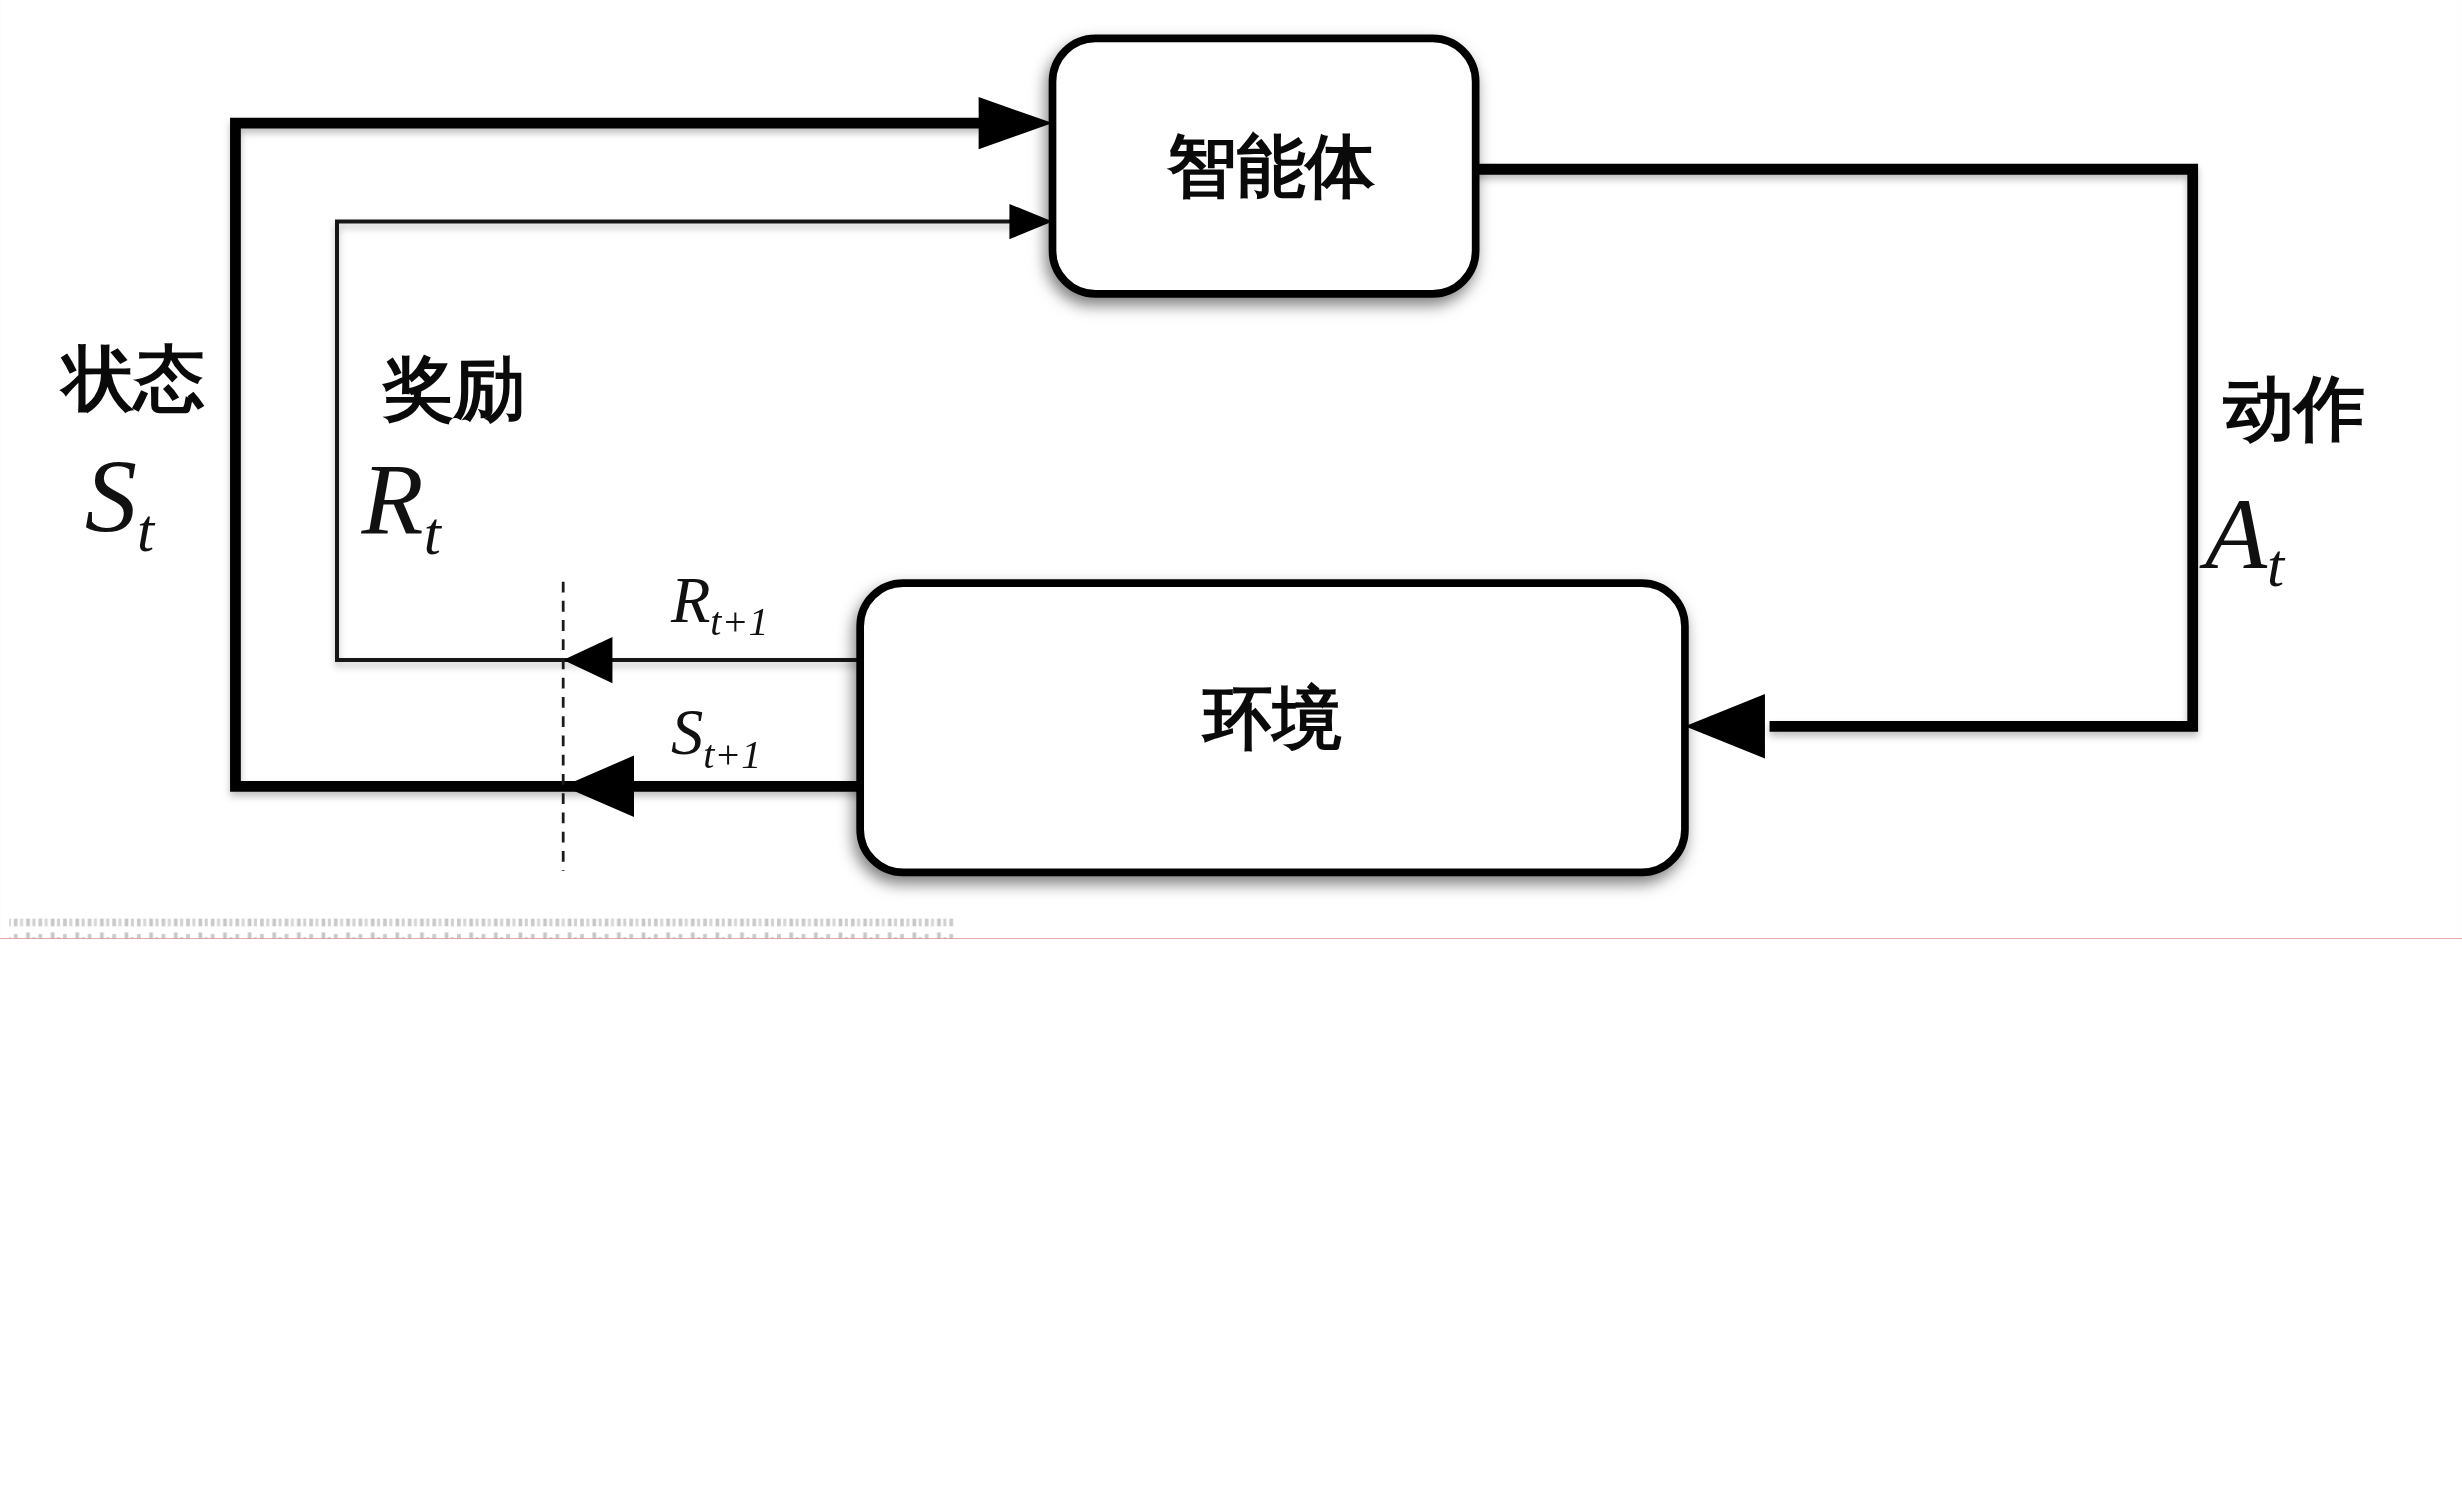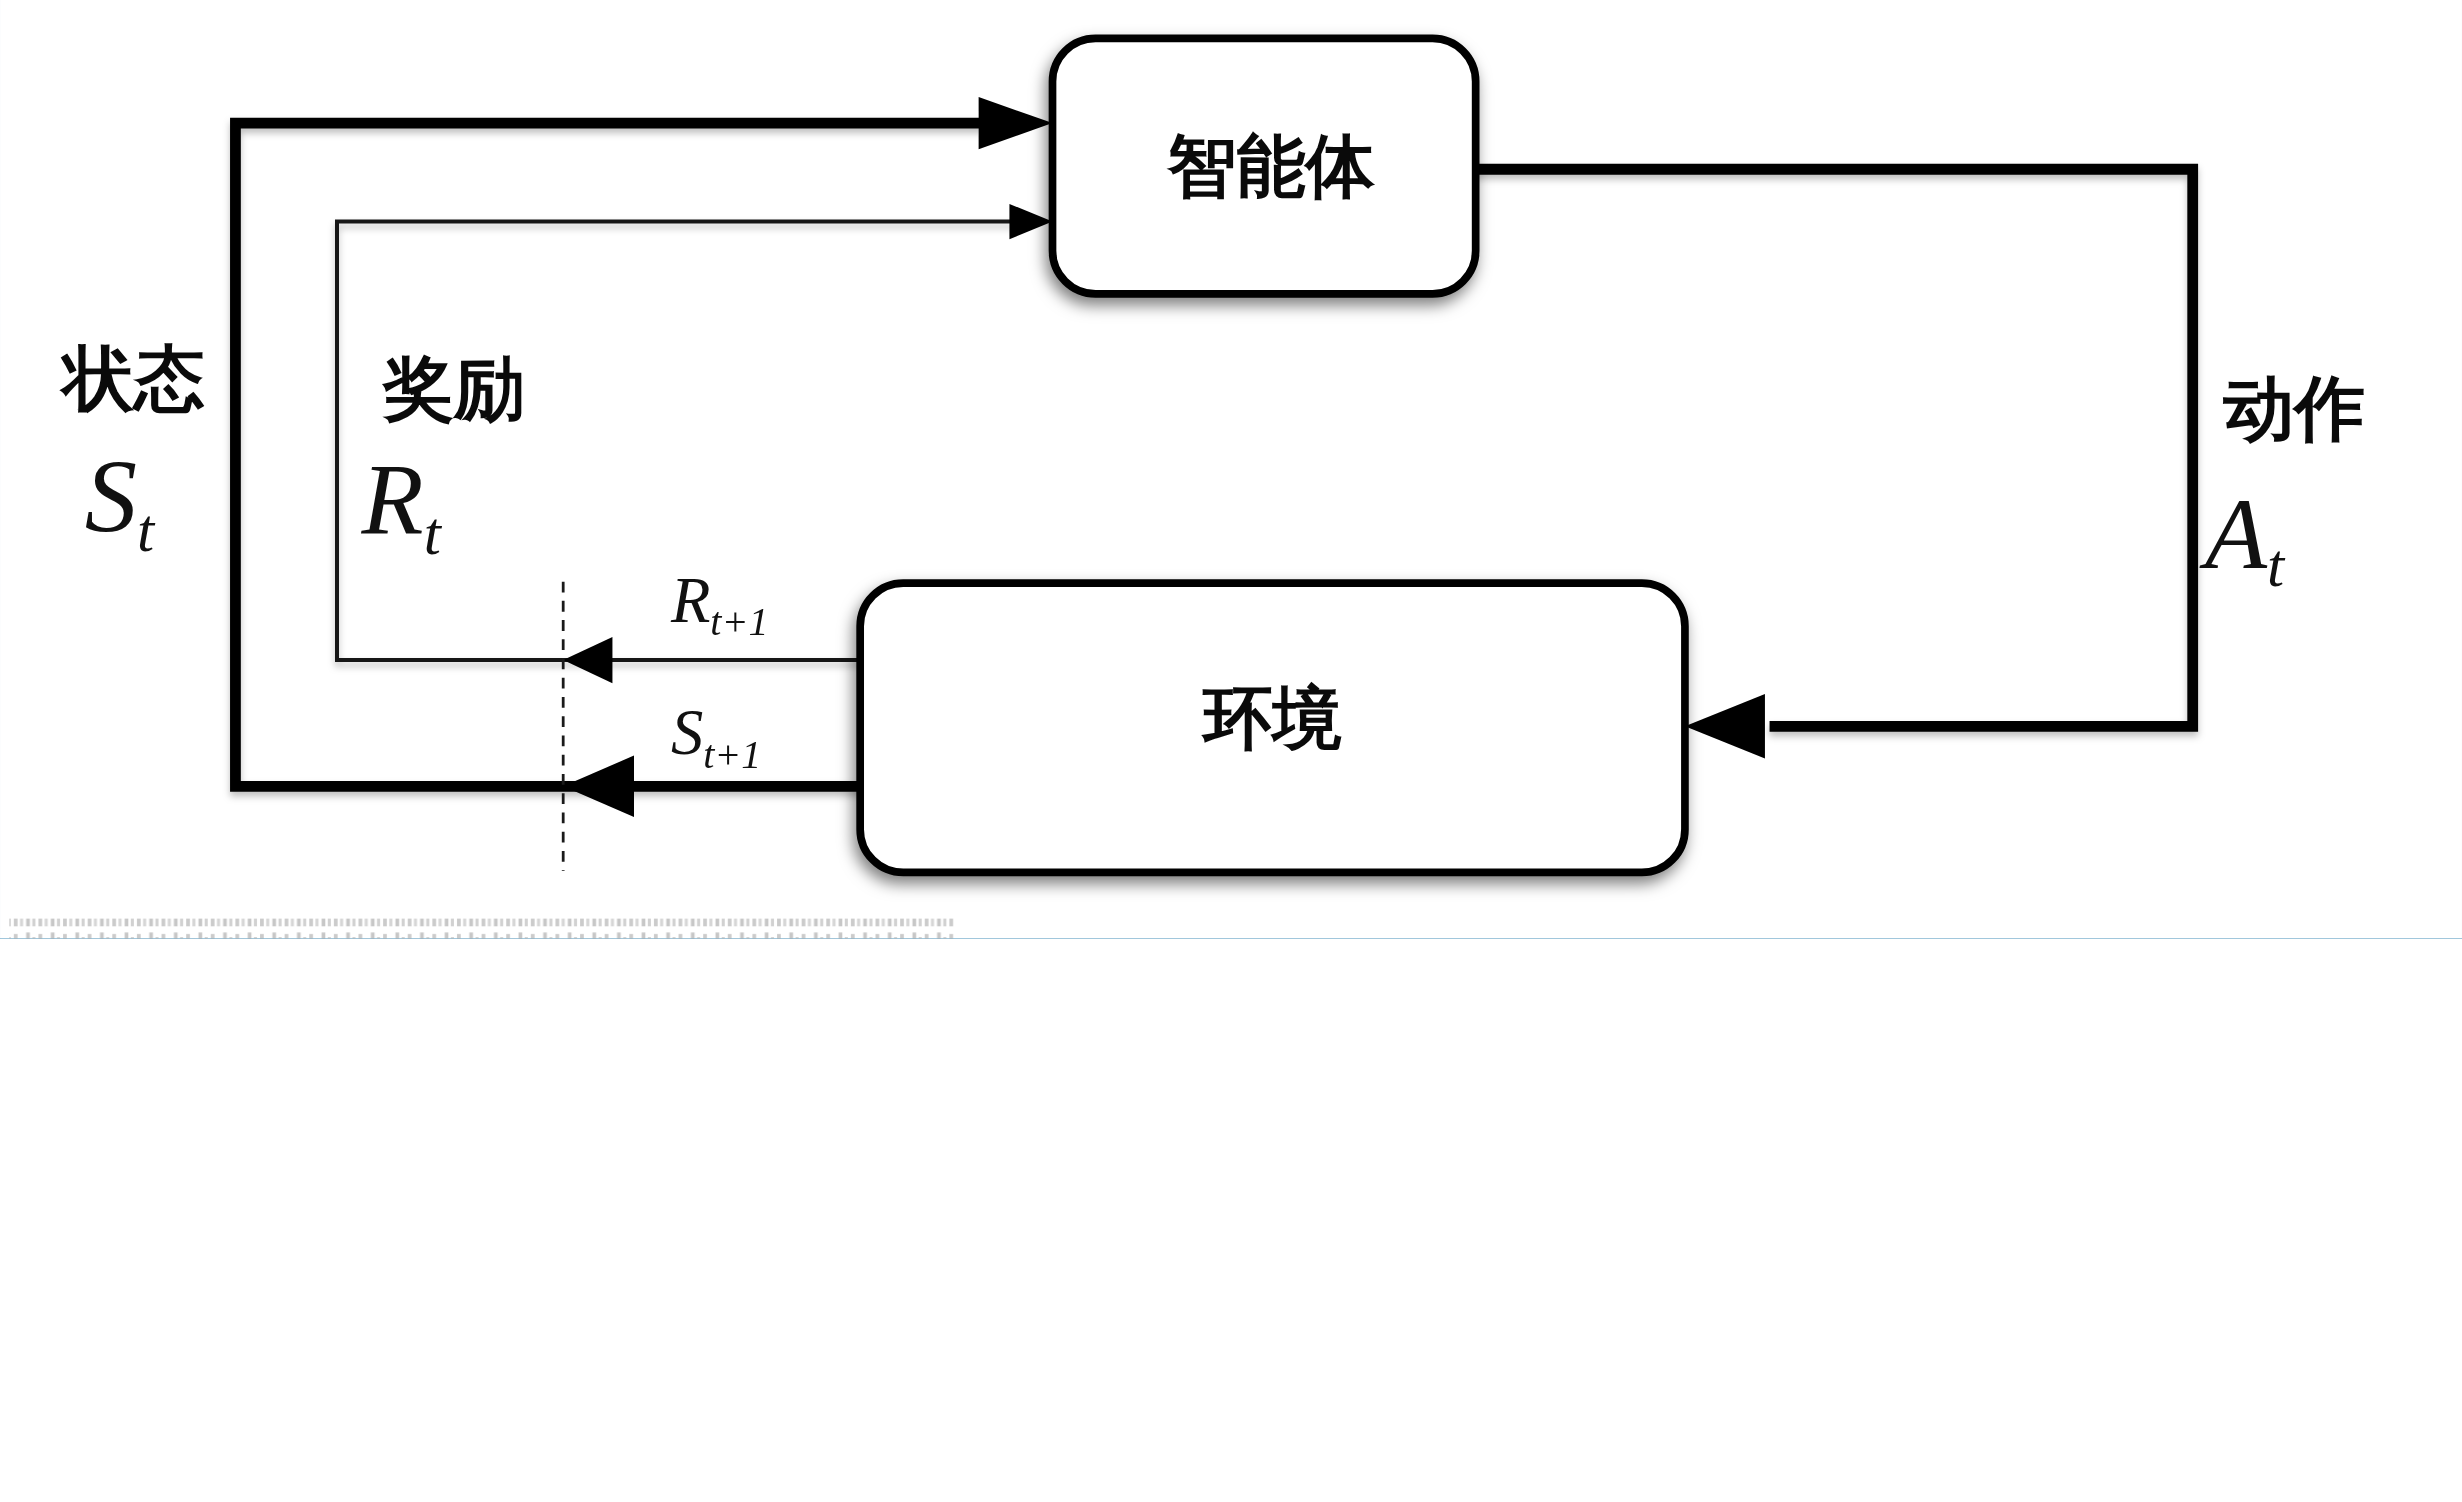--- a/index.html
+++ b/index.html
@@ -3,21 +3,21 @@
 <meta charset="utf-8">
 <style>
   html, body {
     margin: 0;
     padding: 0;
     background: #ffffff;
   }
   .stage {
     width: 100vw;
     aspect-ratio: 1600 / 610;
-    background: #0369a1;
+    background: #b91c1c;
     overflow: hidden;
   }
   svg { display: block; width: 100%; height: 100%; }
 
   .cjk {
     font-family: "Liberation Serif", "DejaVu Serif", serif;
     font-weight: bold;
     fill: #0a0a0a;
   }
   .sym {

